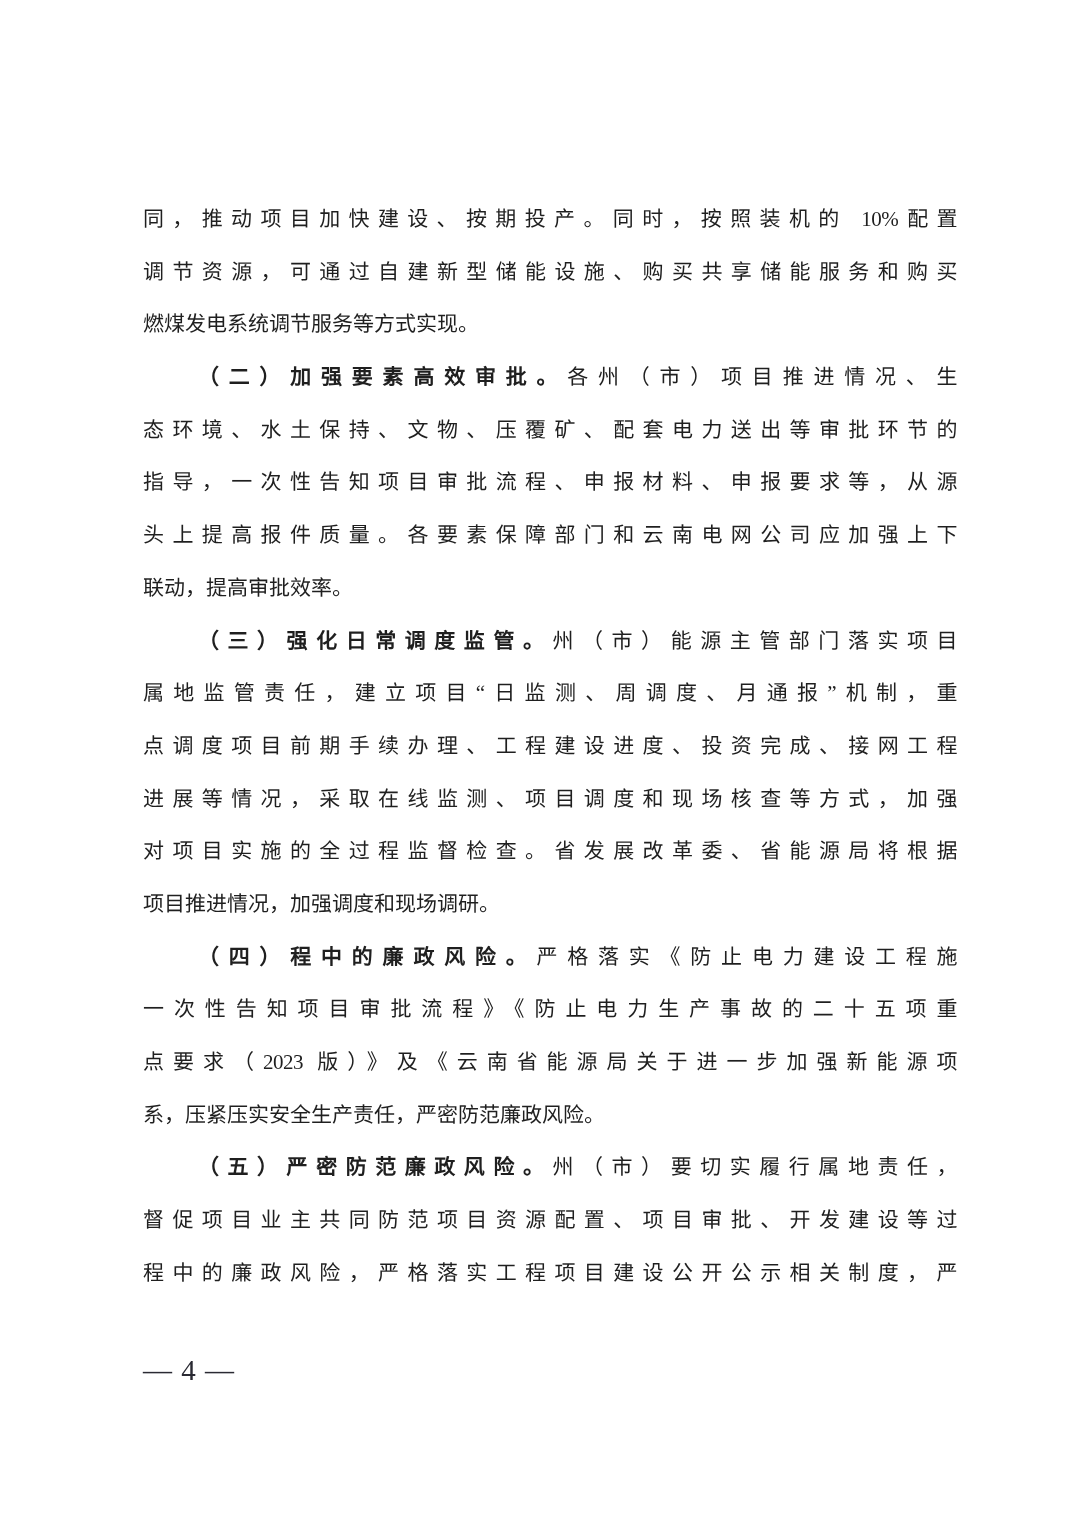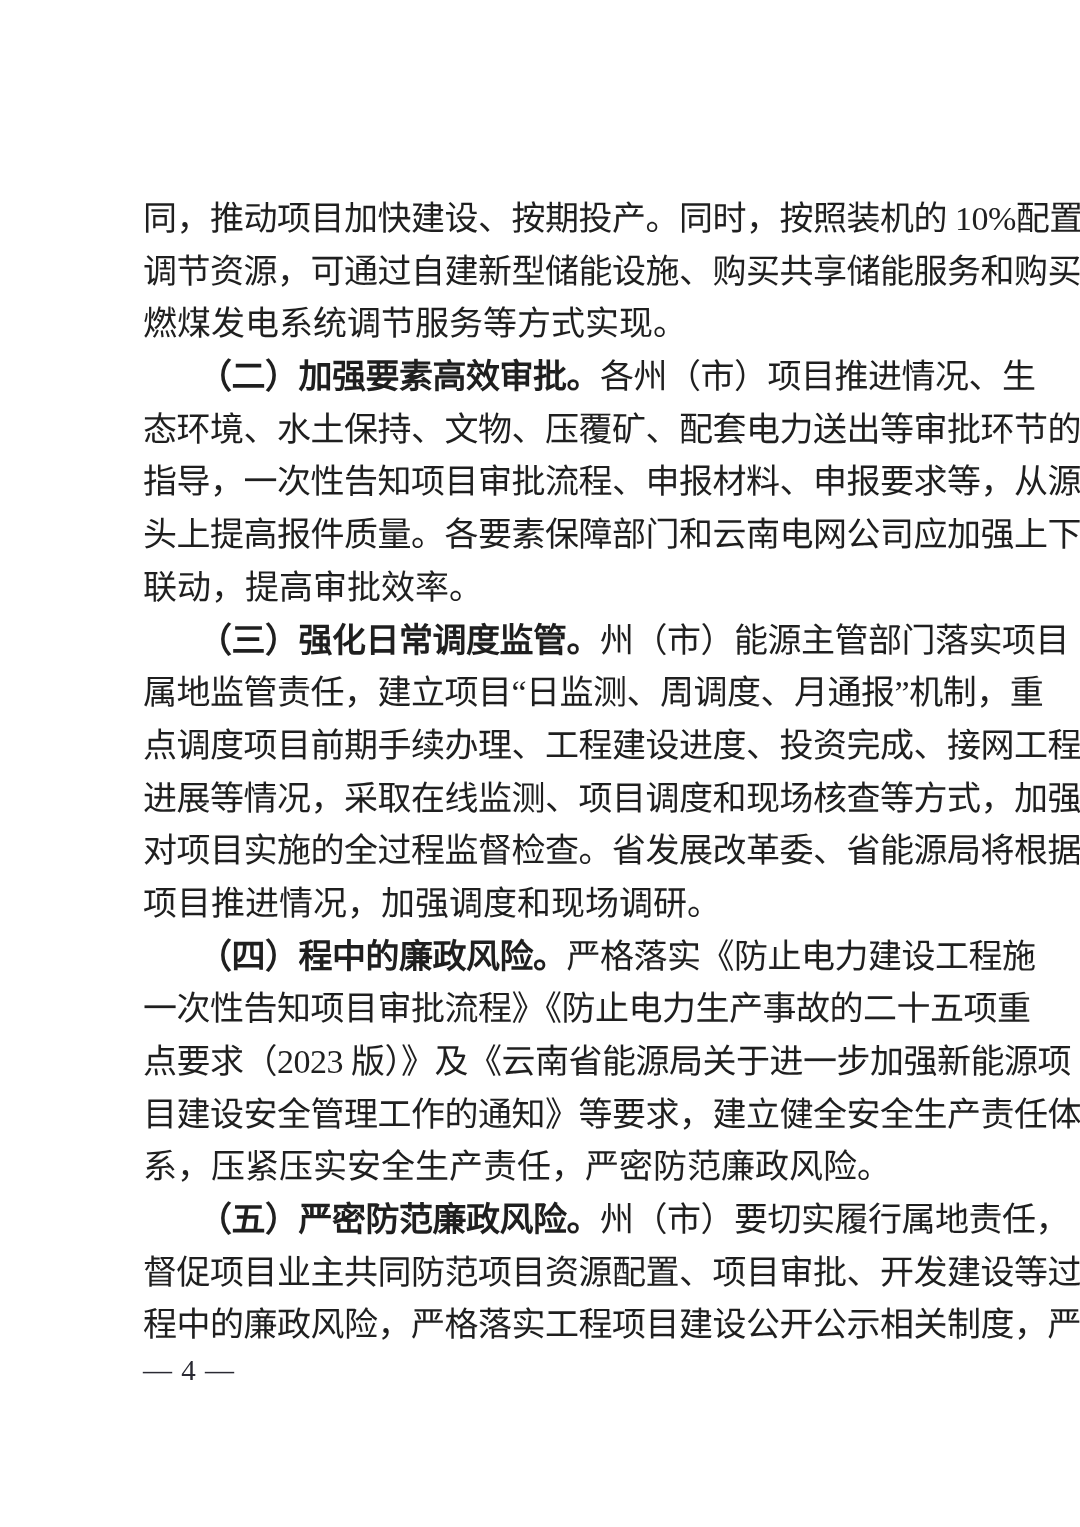--- a/index.html
+++ b/index.html
@@ -18,21 +18,21 @@
   }
   .body-text {
     position: absolute;
     left: 143px;
     top: 193px;
     width: 814px;
   }
   .line {
     height: 52.7px;
     line-height: 52.7px;
-    font-size: 34px;
+    font-size: 21px;
     letter-spacing: -0.5px;
     text-align: justify;
     text-align-last: justify;
     white-space: nowrap;
     overflow: visible;
   }
   .line.paraend {
     text-align: center;
     text-align-last: left;
     letter-spacing: 0;
@@ -74,21 +74,20 @@
     <div class="line indent"><span class="hd">（三）强化日常调度监管。</span><span>州（市）能源主管部门落实项目</span></div>
     <div class="line">属地监管责任，建立项目“日监测、周调度、月通报”机制，重</div>
     <div class="line">点调度项目前期手续办理、工程建设进度、投资完成、接网工程</div>
     <div class="line">进展等情况，采取在线监测、项目调度和现场核查等方式，加强</div>
     <div class="line">对项目实施的全过程监督检查。省发展改革委、省能源局将根据</div>
     <div class="line paraend">项目推进情况，加强调度和现场调研。</div>
 
     <div class="line indent"><span class="hd">（四）程中的廉政风险。</span><span>严格落实《防止电力建设工程施</span></div>
     <div class="line">一次性告知项目审批流程》《防止电力生产事故的二十五项重</div>
     <div class="line">点要求（2023 版）》及《云南省能源局关于进一步加强新能源项</div>
-    <div class="line">目建设安全管理工作的通知》等要求，建立健全安全生产责任体</div>
     <div class="line paraend">系，压紧压实安全生产责任，严密防范廉政风险。</div>
 
     <div class="line indent"><span class="hd">（五）严密防范廉政风险。</span><span>州（市）要切实履行属地责任，</span></div>
     <div class="line">督促项目业主共同防范项目资源配置、项目审批、开发建设等过</div>
     <div class="line">程中的廉政风险，严格落实工程项目建设公开公示相关制度，严</div>
 
   </div>
 
   <div class="page-footer">— 4 —</div>
 

